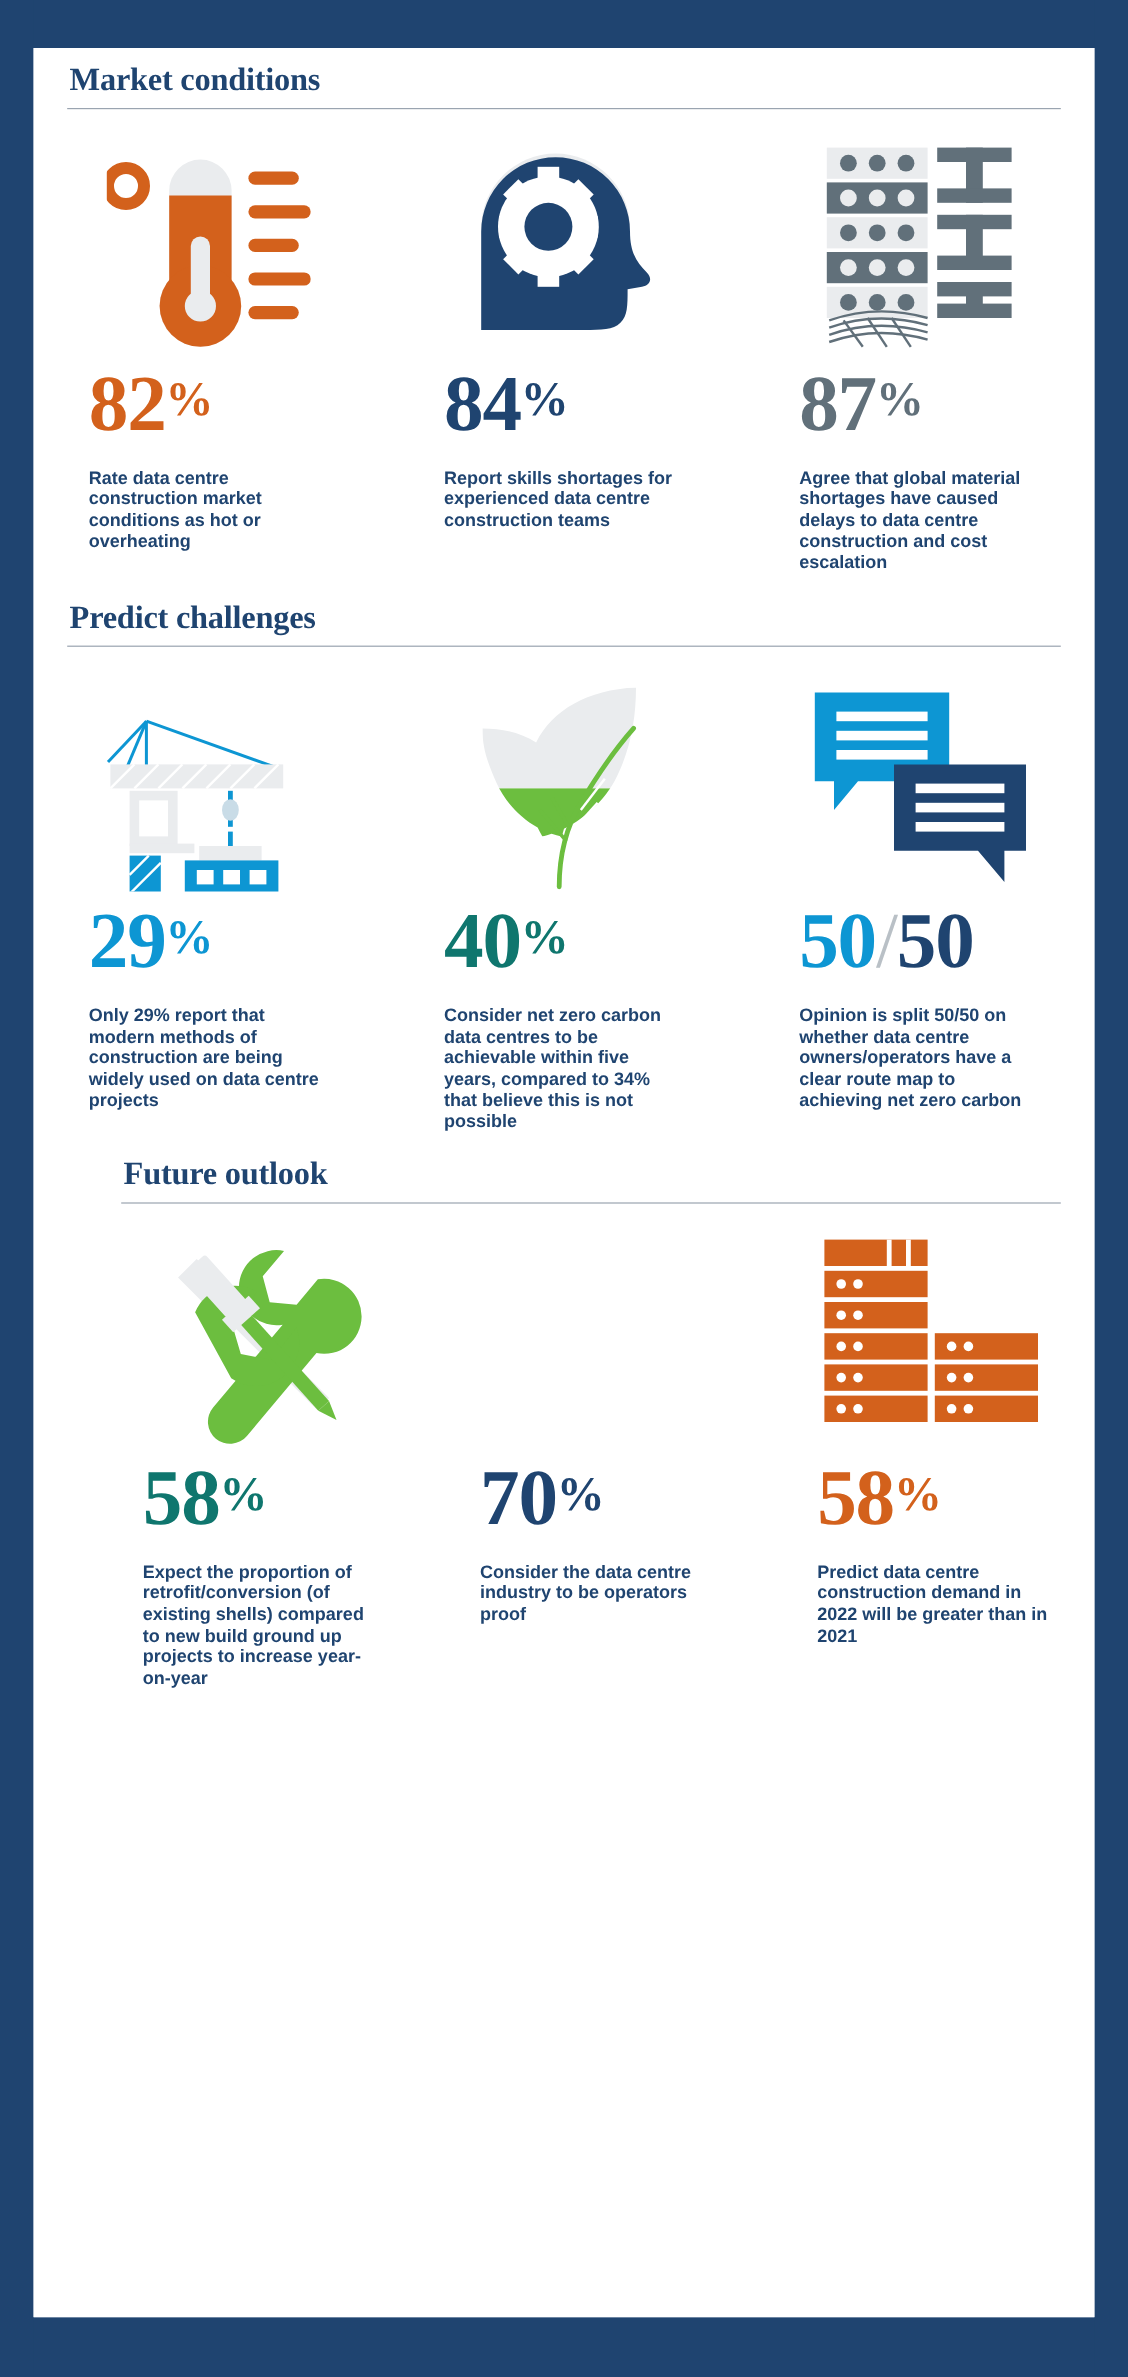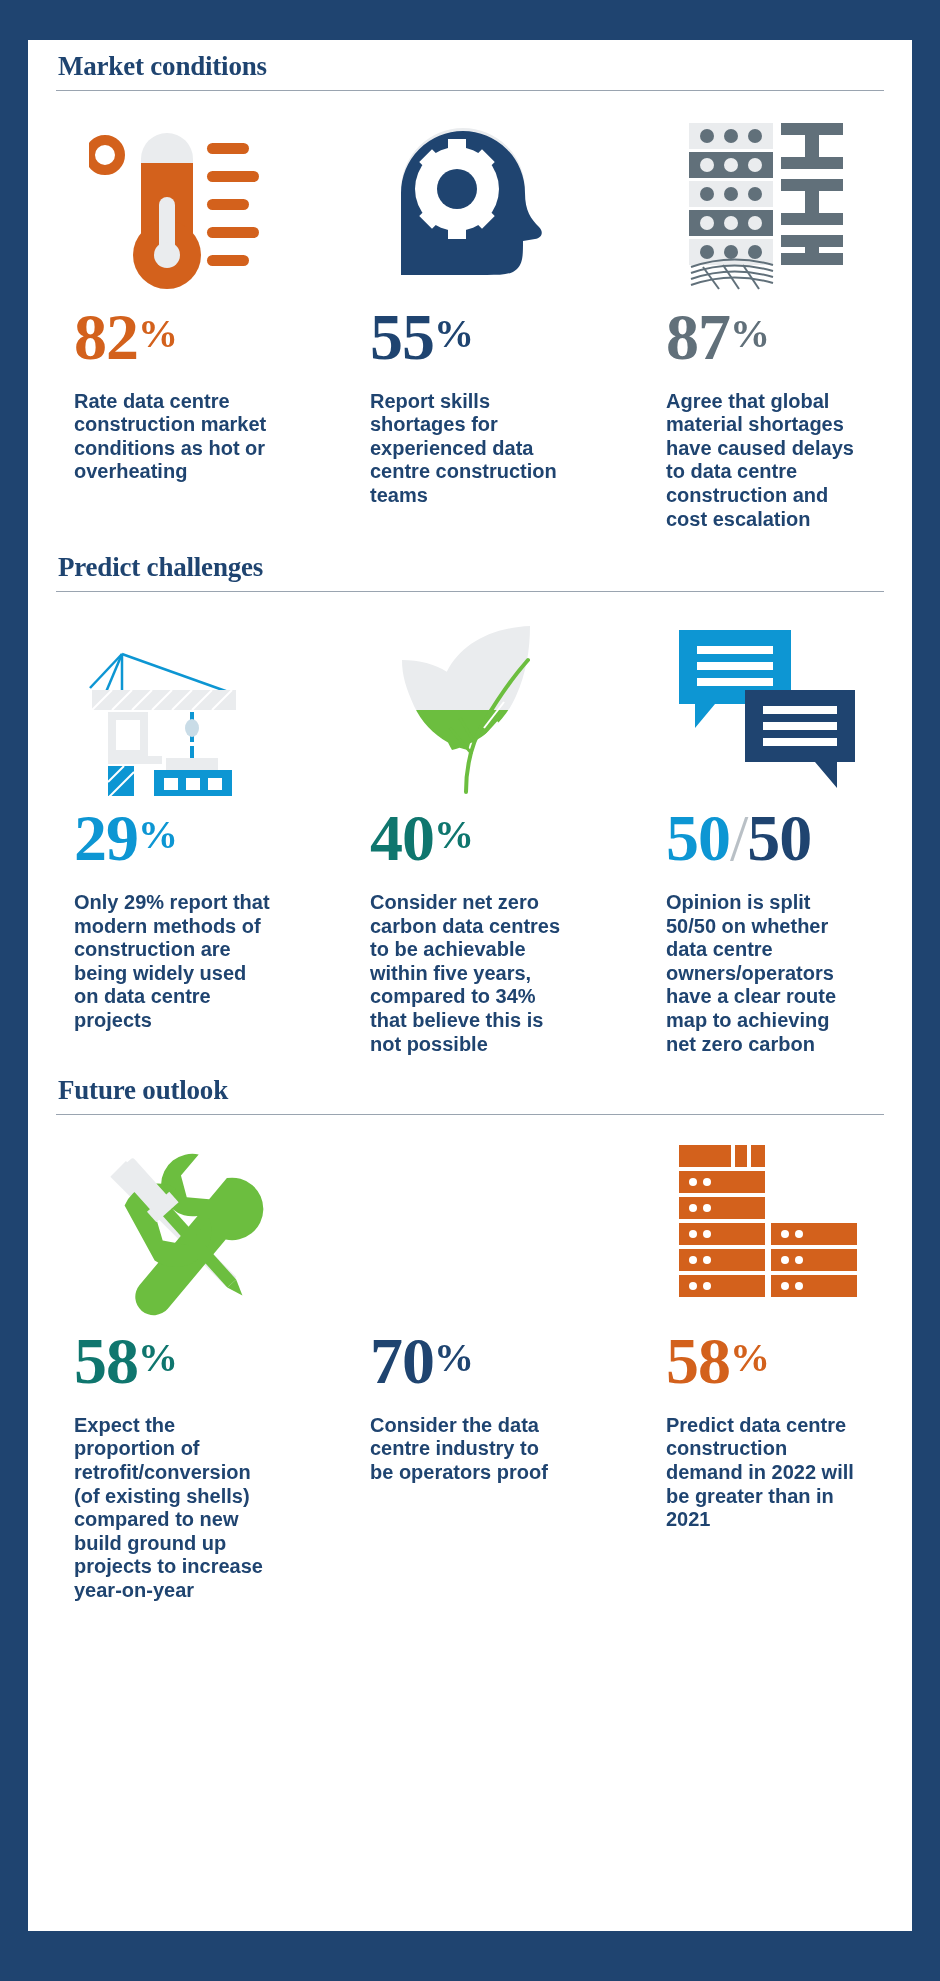--- a/index.html
+++ b/index.html
@@ -61,33 +61,33 @@
     font-size:66px;
     line-height:1;
     letter-spacing:-1px;
     margin-top:6px;
     padding-left:18px;
     white-space:nowrap;
   }
   .stat .pct { font-size:40px; vertical-align:0.30em; letter-spacing:-1px;}
   .stat .slash { color:#B9C0C6; font-weight:normal; }
   .body-text {
-    font-size:20px;
+    font-size:15px;
     font-weight:bold;
     line-height:1.18;
     color:#1F4470;
     margin-top:20px;
     padding-left:18px;
     max-width:215px;
   }
 
   
   #sec-market       { padding-top:12px; }
   #sec-challenges   { padding-top:22px; }
-  #sec-outlook      { padding-top:20px; }
+  #sec-outlook      { padding-top:20px;margin-left:45px; }
 
   
   .c-orange { color:#D3611C; }
   .c-navy   { color:#1F4470; }
   .c-gray   { color:#61707A; }
   .c-blue   { color:#0D96D3; }
   .c-green  { color:#0f766e; }
 
   svg { display:block; }
 </style>
@@ -146,21 +146,21 @@
               <rect x="95" y="65" width="18" height="18"></rect>
               <rect x="38" y="38" width="18" height="18" transform="rotate(-45 47 47)"></rect>
               <rect x="88" y="38" width="18" height="18" transform="rotate(45 97 47)"></rect>
               <rect x="38" y="92" width="18" height="18" transform="rotate(45 47 101)"></rect>
               <rect x="88" y="92" width="18" height="18" transform="rotate(-45 97 101)"></rect>
             </g>
             <circle cx="72" cy="74" r="20" fill="#1F4470"></circle>
           </svg>
         </div>
         <div class="stat c-navy">
-          <span>55</span><span class="pct">%</span>
+          <span>84</span><span class="pct">%</span>
         </div>
         <div class="body-text">Report skills shortages for experienced data centre construction teams</div>
       </div>
 
       <div class="col">
         <div class="icon-wrap">
           <svg width="170" height="180" viewBox="0 0 170 180">
             <g fill="#EAECEE">
               <rect x="8" y="8" width="84" height="26"></rect>
               <rect x="8" y="66" width="84" height="26"></rect>

